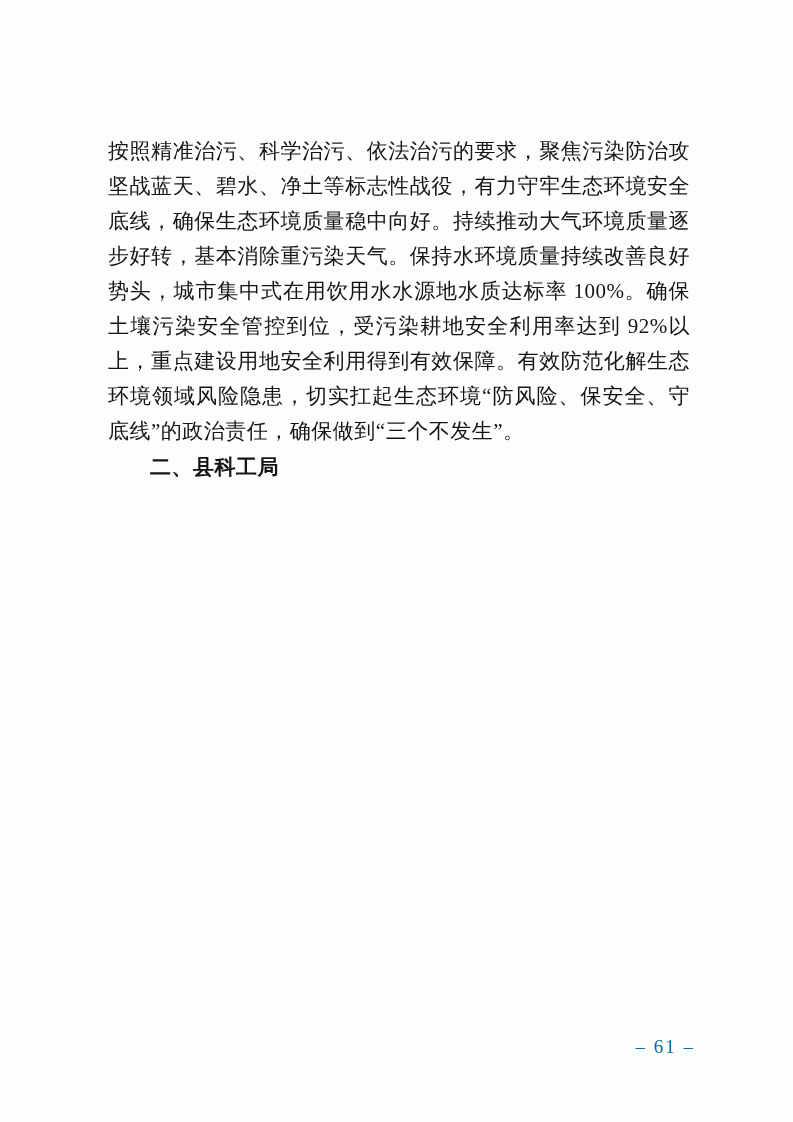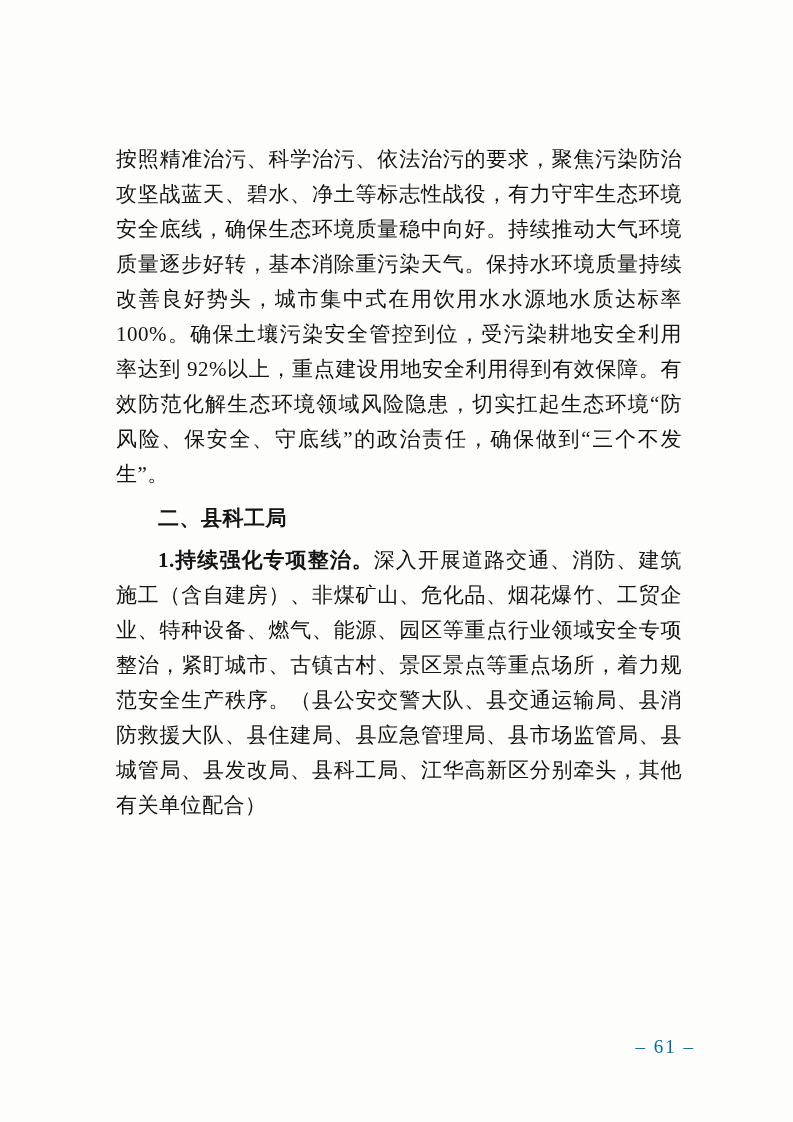--- a/index.html
+++ b/index.html
@@ -20,21 +20,21 @@
     position: absolute;
     left: 108px;
     top: 134px;
     width: 582px;
     font-size: 21px;
     line-height: 35px;
     text-align: justify;
     letter-spacing: 0.5px;
   }
   .content p {
-    margin: 8px;
+    margin: 0;
     padding: 0;
     text-indent: 2em;
   }
   .content p.no-indent {
     text-indent: 0;
   }
   .heading-level1 {
     font-weight: bold;
     font-family: "Liberation Sans", "DejaVu Sans", sans-serif;
   }
@@ -57,20 +57,19 @@
 <body>
 
 <div class="page">
   <div class="content">
 
     <p class="no-indent">按照精准治污、科学治污、依法治污的要求，聚焦污染防治攻坚战蓝天、碧水、净土等标志性战役，有力守牢生态环境安全底线，确保生态环境质量稳中向好。持续推动大气环境质量逐步好转，基本消除重污染天气。保持水环境质量持续改善良好势头，城市集中式在用饮用水水源地水质达标率 100%。确保土壤污染安全管控到位，受污染耕地安全利用率达到 92%以上，重点建设用地安全利用得到有效保障。有效防范化解生态环境领域风险隐患，切实扛起生态环境“防风险、保安全、守底线”的政治责任，确保做到“三个不发生”。</p>
 
     <p class="heading-level1">二、县科工局</p>
 
 
-    <p><span class="para-lead">1.持续强化专项整治。</span><span>深入开展道路交通、消防、建筑施工（含自建房）、非煤矿山、危化品、烟花爆竹、工贸企业、特种设备、燃气、能源、园区等重点行业领域安全专项整治，紧盯城市、古镇古村、景区景点等重点场所，着力规范安全生产秩序。（县公安交警大队、县交通运输局、县消防救援大队、县住建局、县应急管理局、县市场监管局、县城管局、县发改局、县科工局、江华高新区分别牵头，其他有关单位配合）</span></p>
 
 
 
   </div>
 
   <div class="page-number">– 61 –</div>
 </div>
 
 </body></html>

